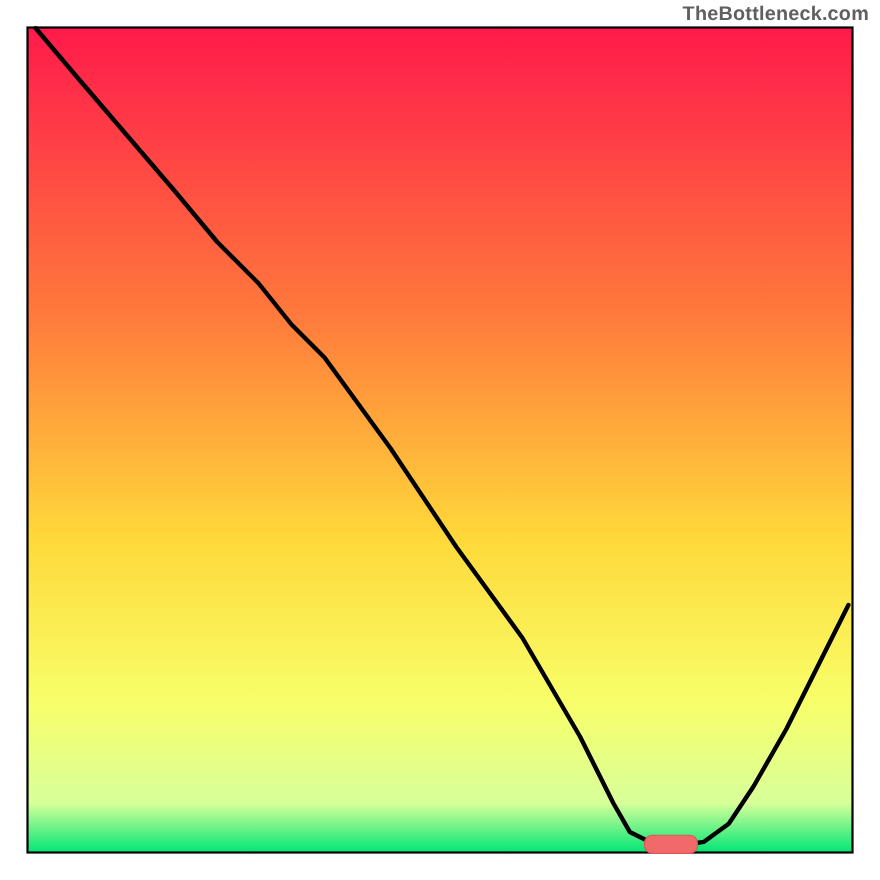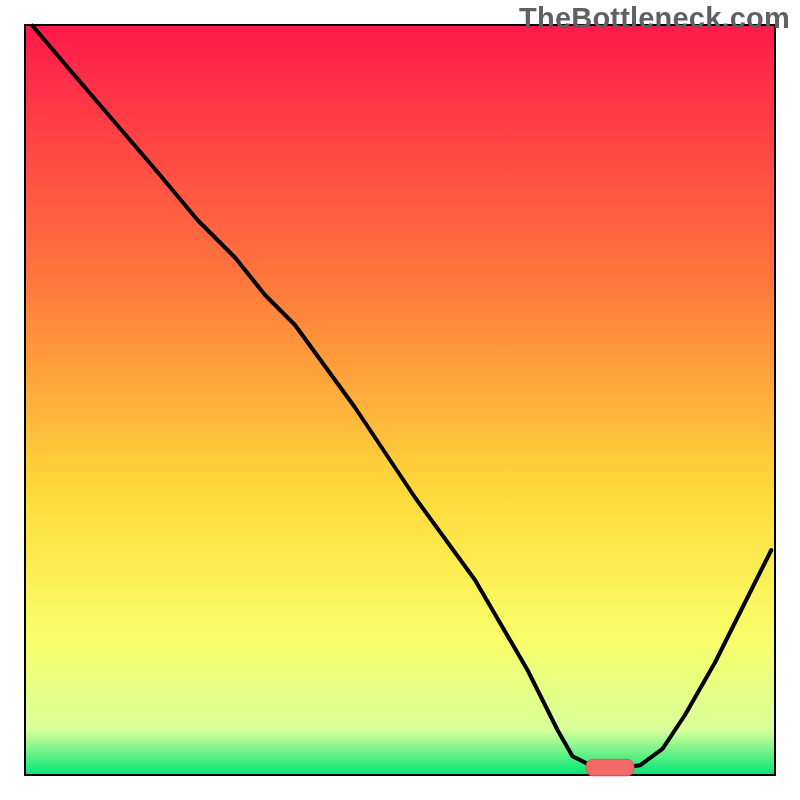--- a/index.html
+++ b/index.html
@@ -12,21 +12,21 @@
   }
   .wrap {
     position: relative;
     width: 800px;
     height: 800px;
   }
   .watermark {
     position: absolute;
     top: 2px;
     right: 10px;
-    font-size: 29px;
+    font-size: 18px;
     font-weight: 600;
     color: #606060;
     letter-spacing: 0.2px;
   }
   svg {
     display: block;
   }
 </style>
 </head>
 <body>

